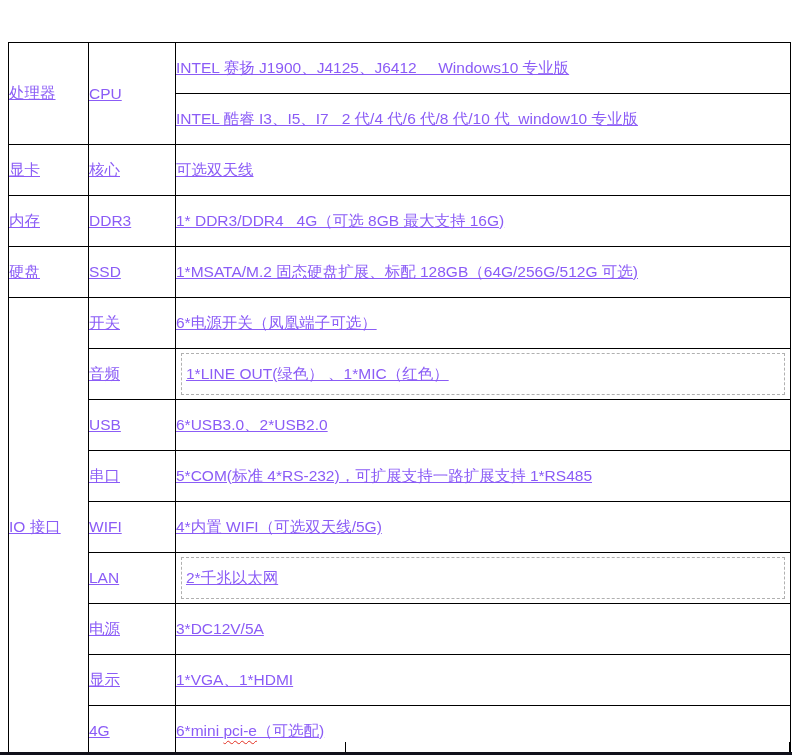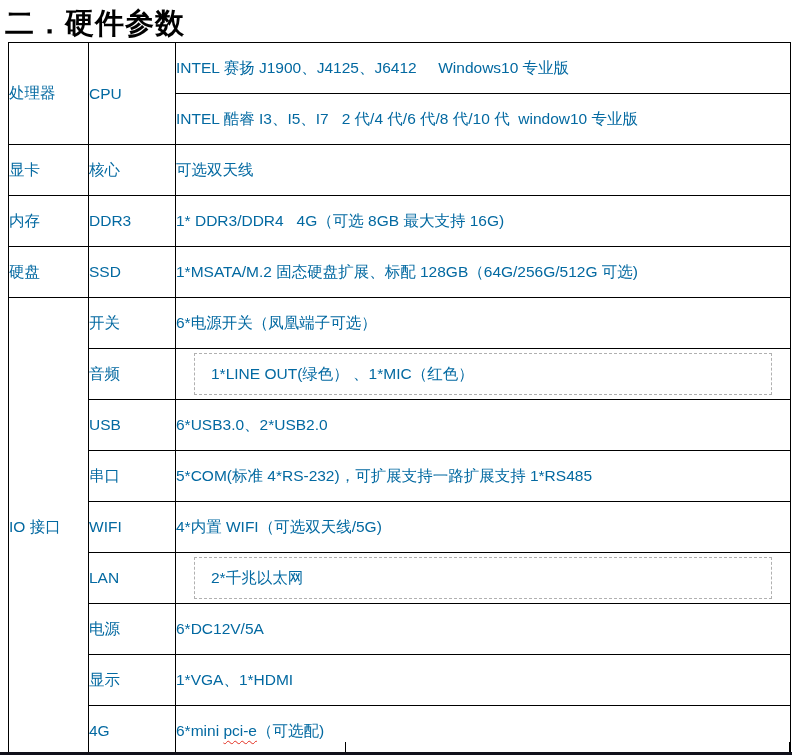--- a/index.html
+++ b/index.html
@@ -16,53 +16,53 @@
     font-size:29px;font-weight:800;color:#000;
     letter-spacing:1px;white-space:pre;
   }
   table.spec{
     position:absolute;top:42px;left:8px;
     width:782px;border-collapse:collapse;table-layout:fixed;
   }
   table.spec td{
     border:1px solid #000;
     height:50px;
-    font-size:15.5px;color:#0369a1;
+    font-size:15.5px;color:#8b5cf6;
     vertical-align:middle;
     padding:0;
     overflow:hidden;
+    text-decoration:underline;
   }
   td.c1{padding-left:26px;}
   td.c2{padding-left:9px;}
   td.c3{padding-left:10px;}
   td.c3 .txt{white-space:pre;}
   td.c3.boxed-cell{padding-left:2px;padding-right:2px;}
   .dashed-box{
     border:1px dashed #b0b0b0;
-    height:40px;margin:3px 16px;
+    height:40px;margin:3px 3px;
     display:flex;align-items:center;
-    padding-left:16px;
+    padding-left:4px;
     white-space:pre;
   }
   .wavy{
     text-decoration-line:underline;
     text-decoration-style:wavy;
     text-decoration-color:#e32f22;
     text-decoration-thickness:1px;
     text-underline-offset:4px;
   }
   .cont-line{position:absolute;width:1px;height:10px;top:742px;background:#000;}
   .bottom-bar{position:absolute;left:0;top:752px;width:792px;height:3px;background:#10101a;}
 </style>
 </head>
 <body>
 
 <div class="screen">
 
-  <div class="heading">二．硬件参数</div>
 
   <table class="spec">
     <colgroup>
       <col style="width:80px">
         <col style="width:87px">
         <col style="width:615px">
     </colgroup>
     <tbody>
 
       <tr>
@@ -116,21 +116,21 @@
         <td class="c3"><span class="txt">4*内置 WIFI（可选双天线/5G)</span></td>
       </tr>
       <tr>
         <td class="c2">LAN</td>
         <td class="c3 boxed-cell">
           <div class="dashed-box">2*千兆以太网</div>
         </td>
       </tr>
       <tr>
         <td class="c2">电源</td>
-        <td class="c3"><span class="txt">6*DC12V/5A</span></td>
+        <td class="c3"><span class="txt">3*DC12V/5A</span></td>
       </tr>
       <tr>
         <td class="c2">显示</td>
         <td class="c3"><span class="txt">1*VGA、1*HDMI</span></td>
       </tr>
       <tr>
         <td class="c2">4G</td>
         <td class="c3">
           <span class="txt"><span>6*mini </span><span class="wavy">pci-e</span><span>（可选配)</span></span>
         </td>

